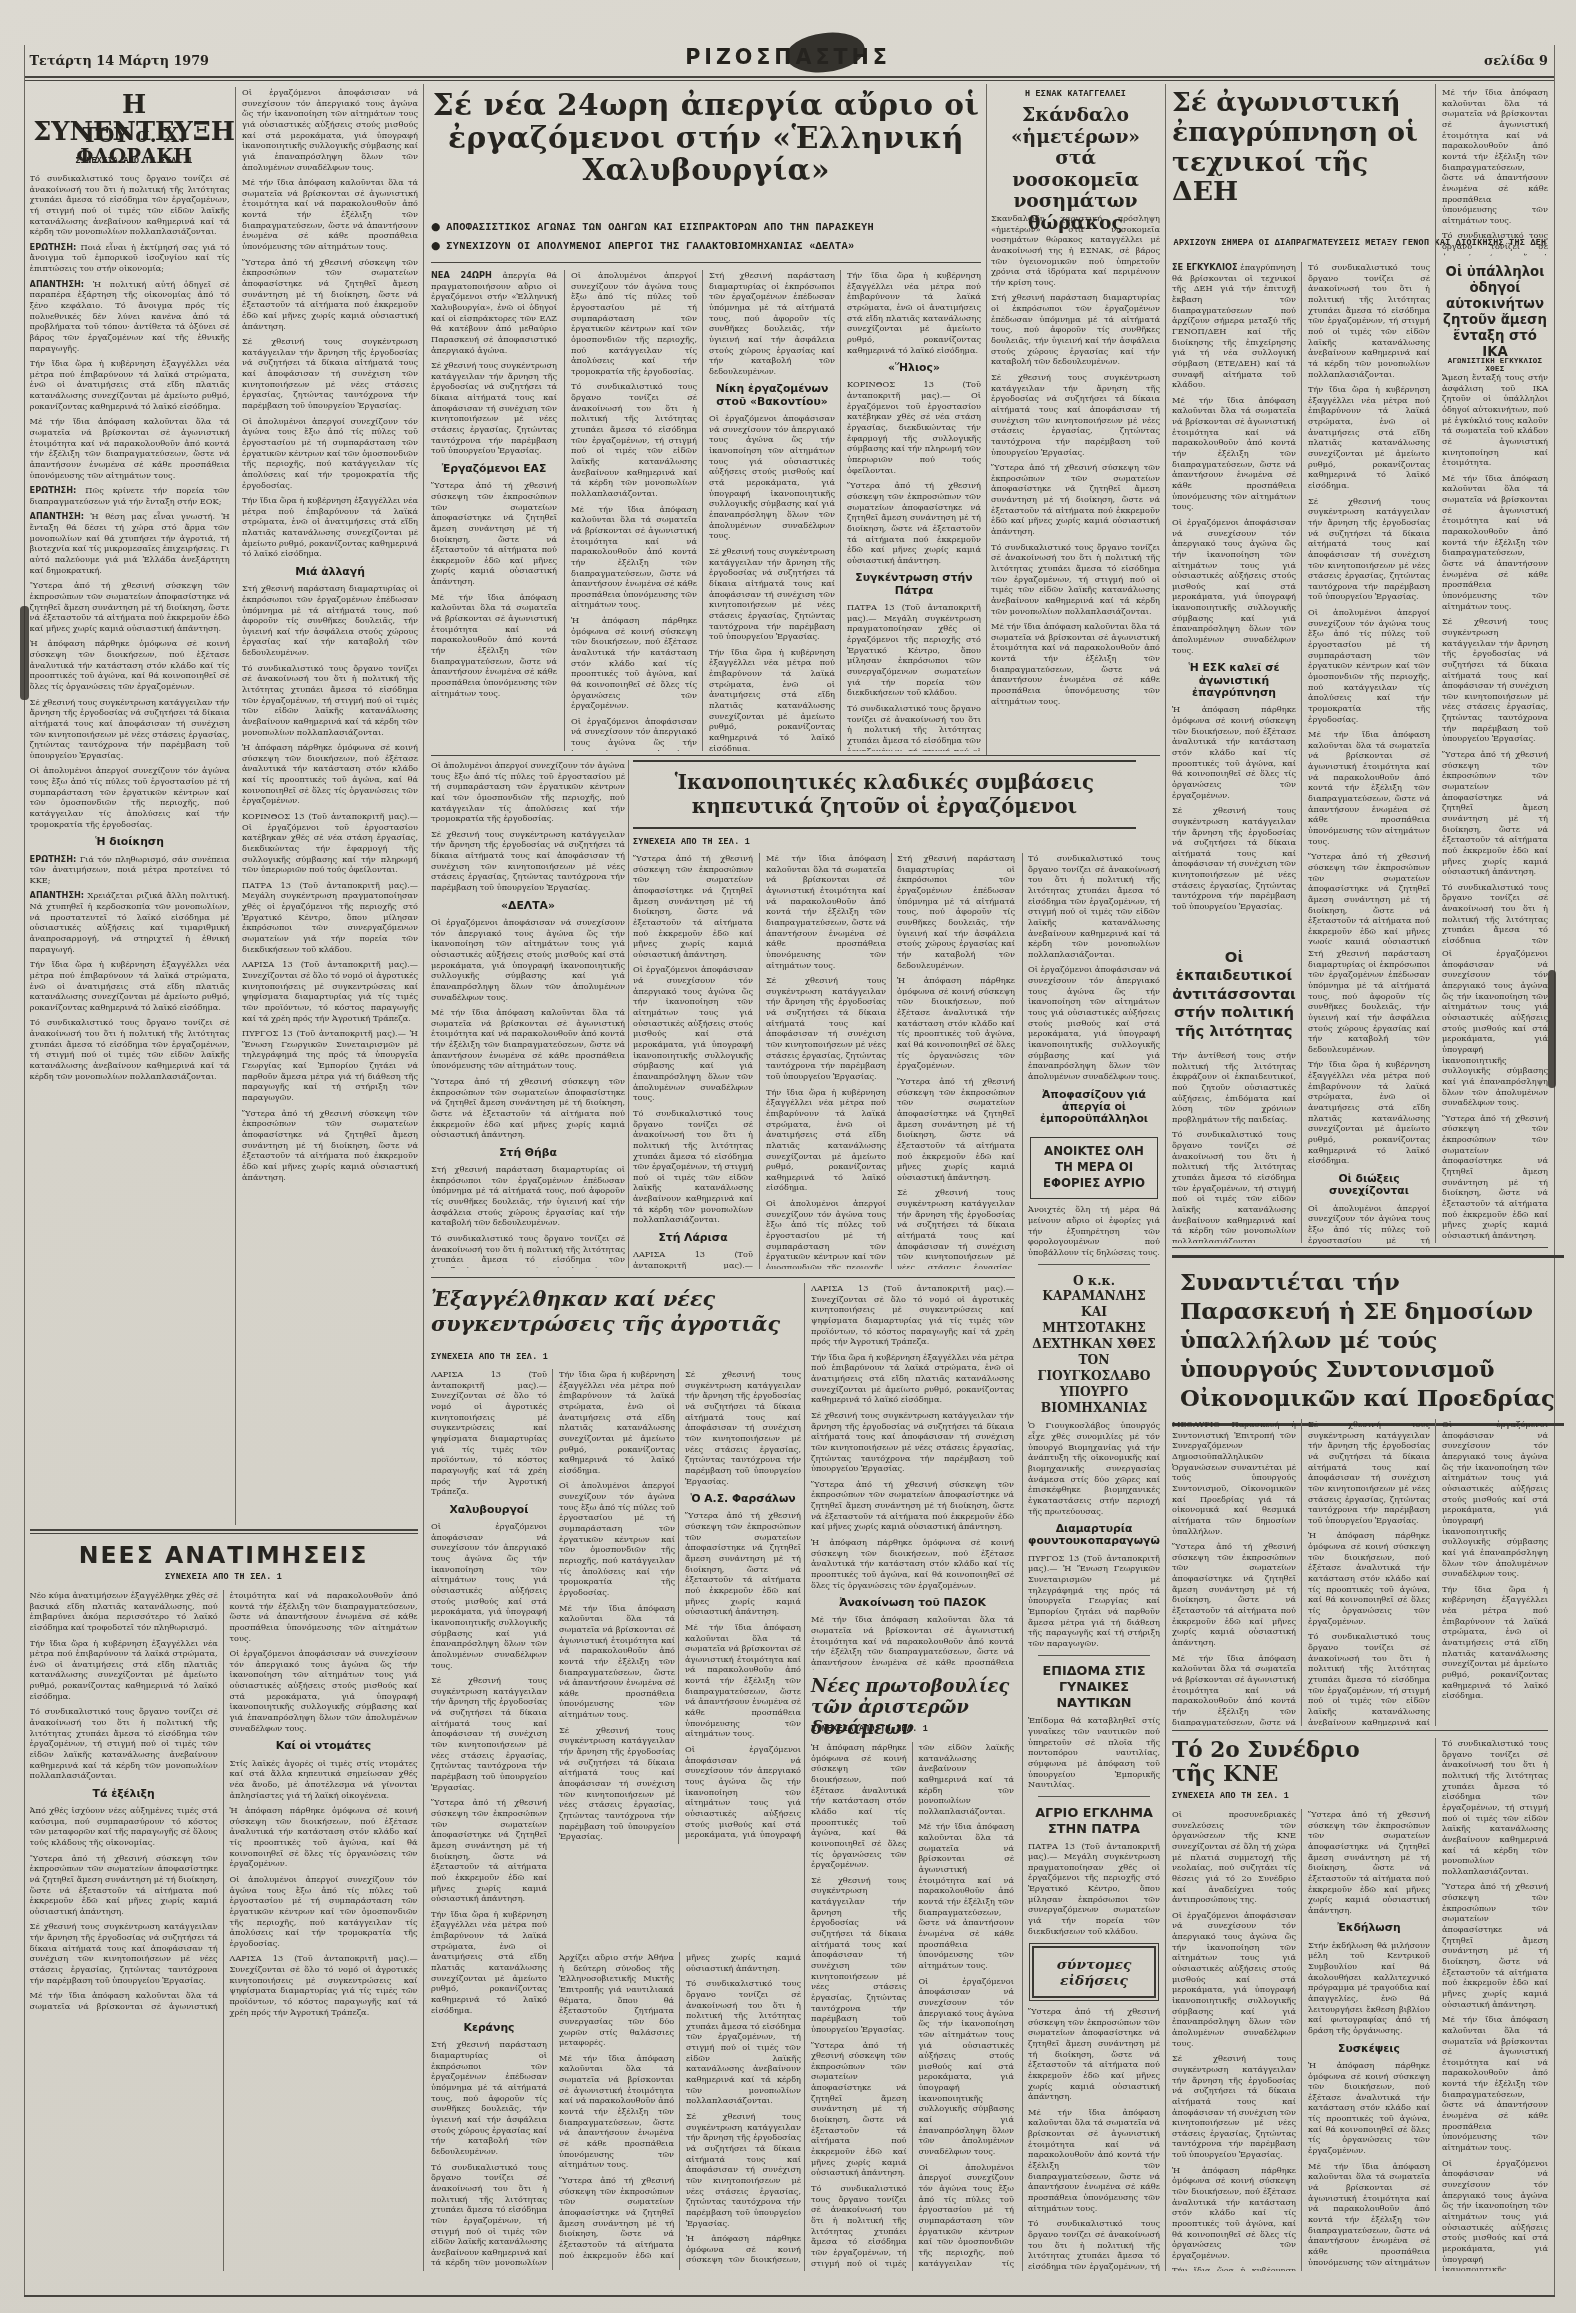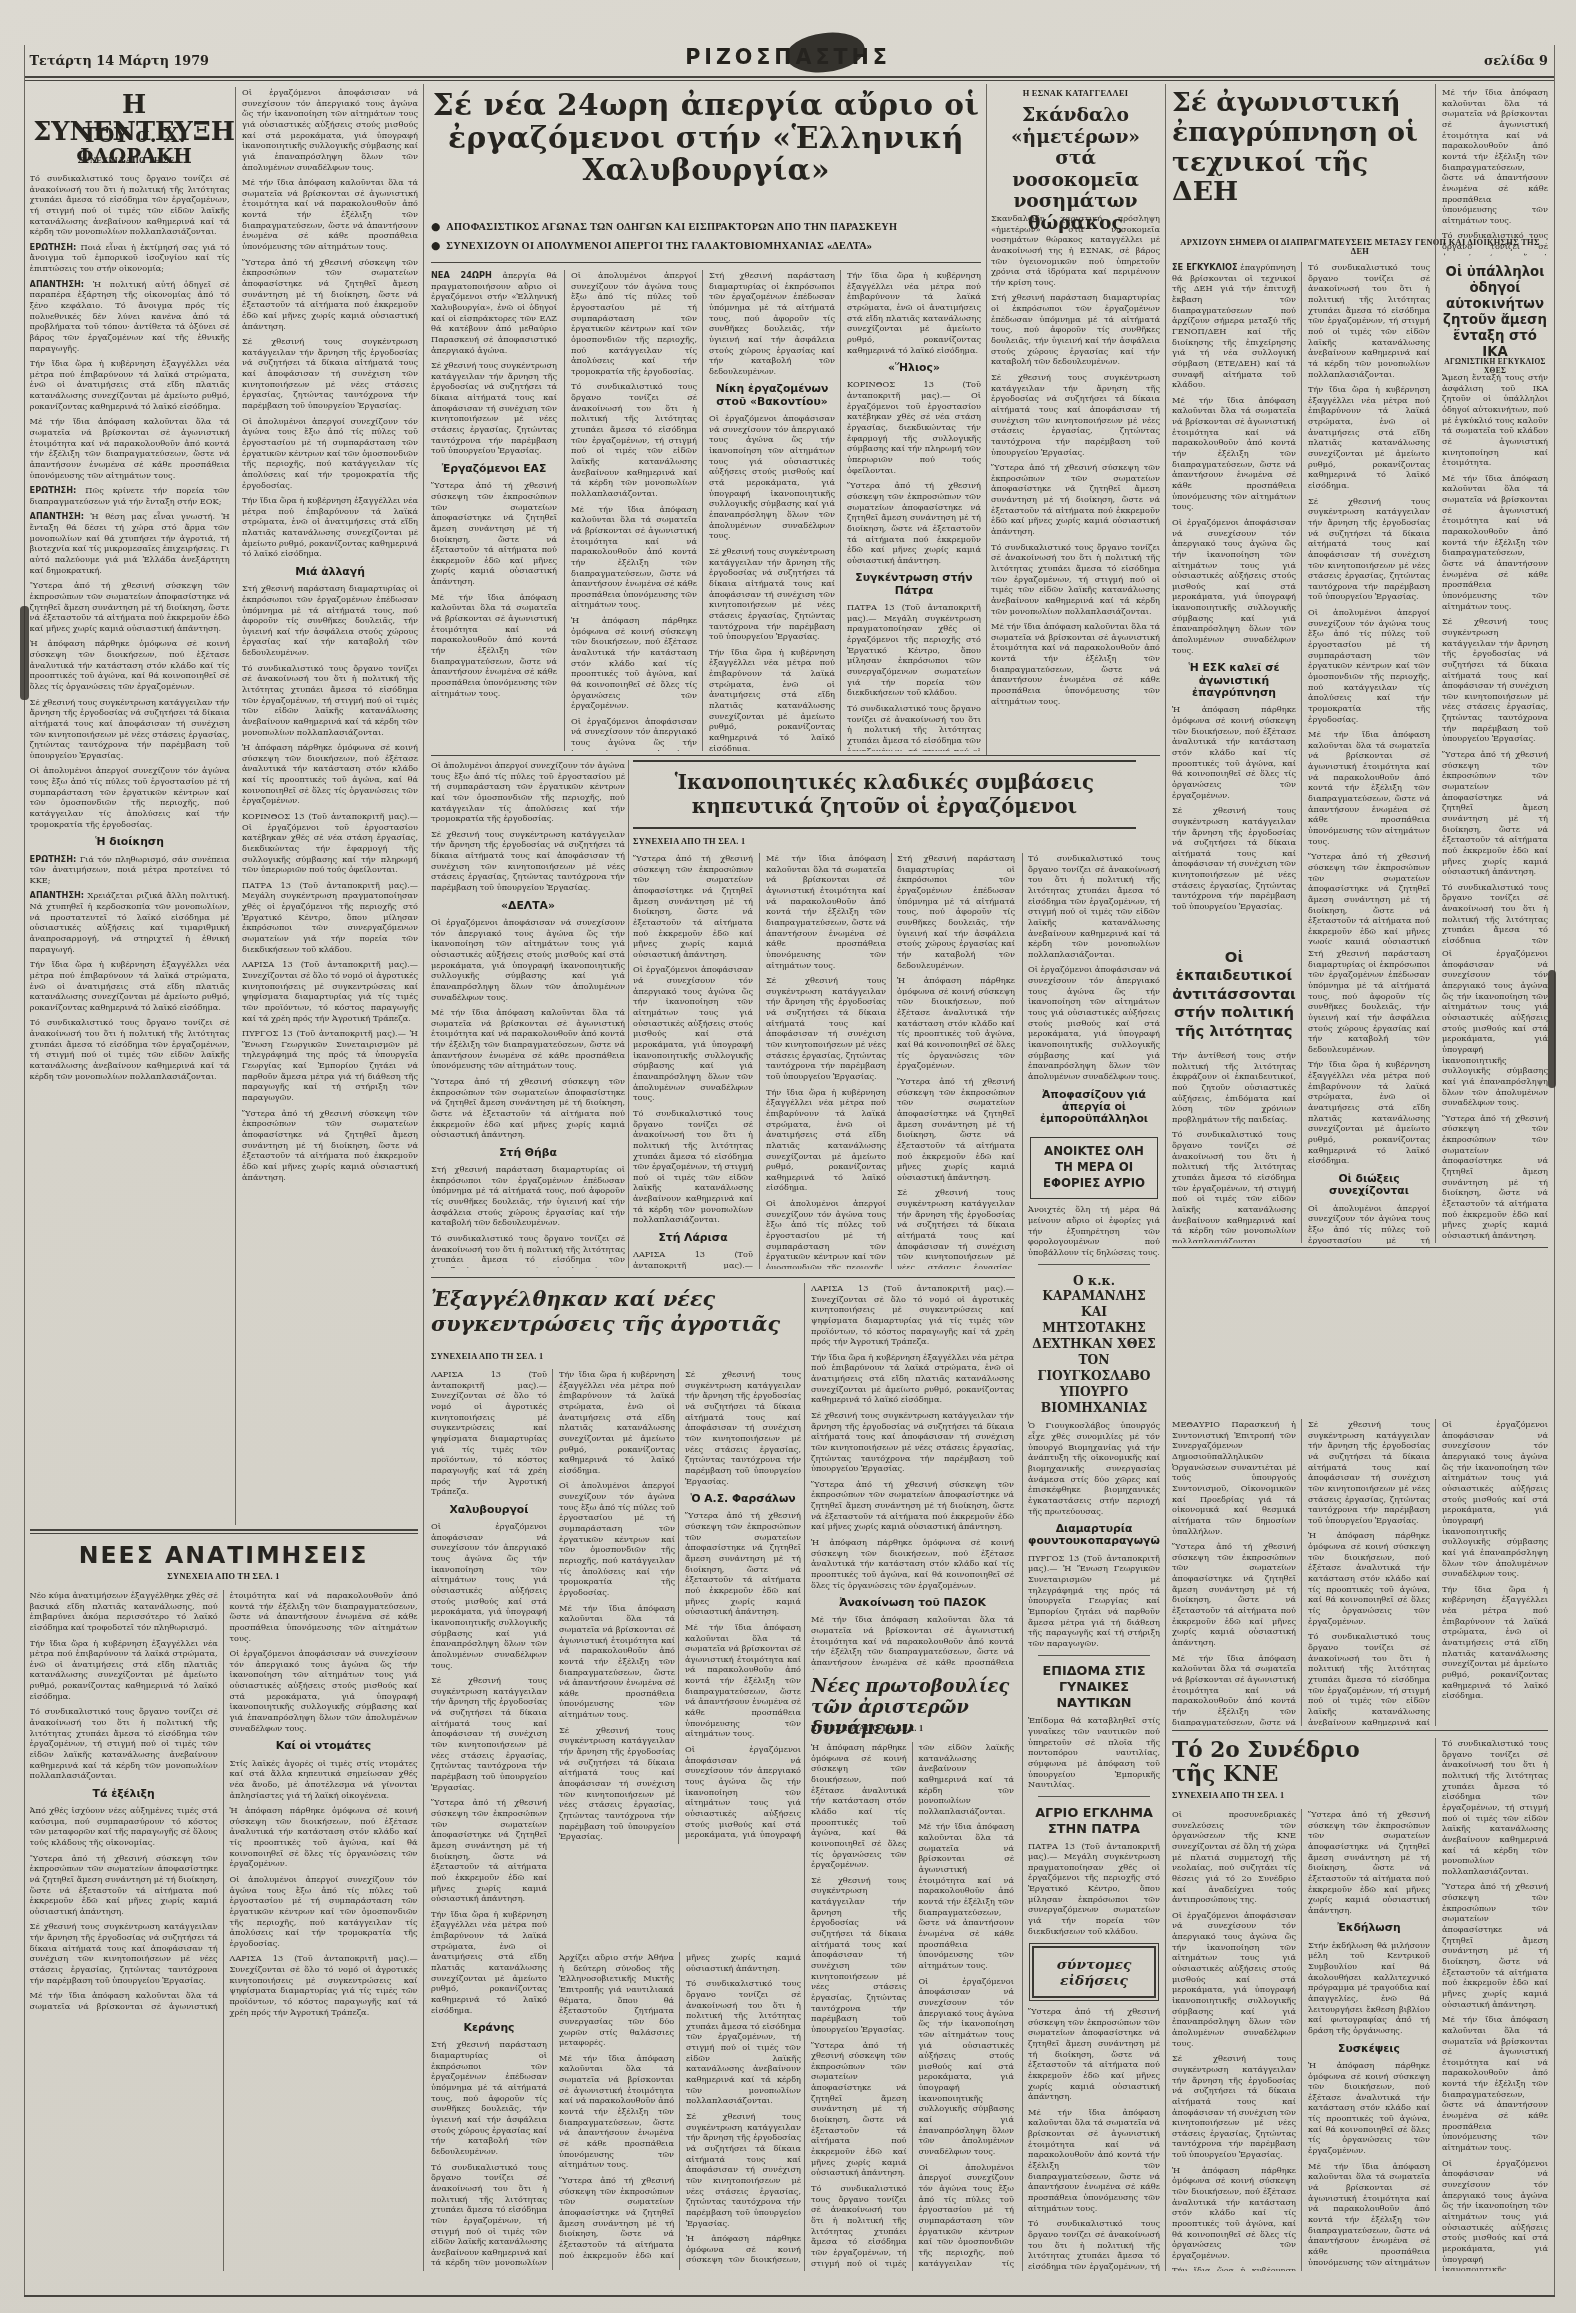--- a/index.html
+++ b/index.html
@@ -5,21 +5,21 @@
   html,body{margin:0;padding:0;background:#b9b6ae}
   #sheet{position:relative;width:1576px;height:2314px;margin:0 auto;overflow:hidden;
     background:linear-gradient(160deg,#dcd9d1 0%,#d6d3ca 40%,#d2cfc6 100%);
     font-family:"DejaVu Serif",serif;color:#26241f}
   .abs{position:absolute}
   .t{font-size:8.2px;line-height:1.3;text-align:justify;margin:0 0 4.9px 0;color:#2b2924}
   .colbox{overflow:hidden}
   .vr{position:absolute;width:1px;background:#6a675f}
   .hrule{position:absolute;background:#46443f}
   .ctr{text-align:center}
-  .kick{font-family:Liberation Serif, serif;font-weight:700;font-size:8.4px;letter-spacing:0.3px;color:#23211c}
+  .kick{font-family:Liberation Mono, monospace;font-weight:700;font-size:8.4px;letter-spacing:0.3px;color:#23211c}
   .sub{font-family:"DejaVu Sans",sans-serif;font-weight:700;font-size:10.8px;line-height:1.15;text-align:center;margin:6.9px 0 4.9px;color:#1f1d18}
   .ld{font-family:"DejaVu Sans",sans-serif;font-weight:700}
   .qa{font-family:"DejaVu Sans",sans-serif;font-weight:700}
   .h-iv1{font:700 25.6px "DejaVu Serif",serif;text-align:center;line-height:1.05}
   .h-iv2{font:700 19.7px "DejaVu Serif",serif;text-align:center;line-height:1.05}
   .h-steel{font:800 29.6px "DejaVu Serif",serif;text-align:center;line-height:1.1;letter-spacing:0.5px}
   .h-mid{font:700 19.7px "DejaVu Serif",serif;text-align:center;line-height:1.2;border-top:2.5px solid #3a3833;border-bottom:2.5px solid #3a3833;padding:8.9px 5.9px}
   .h-esnak{font:700 18.7px "DejaVu Serif",serif;text-align:center;line-height:1.15}
   .h-deh{font:700 26.6px "DejaVu Serif",serif;line-height:1.12}
   .h-ika{font:700 13.3px "DejaVu Sans",sans-serif;text-align:center;line-height:1.2}
@@ -355,20 +355,21 @@
     <div class="sub">Οἱ διώξεις συνεχίζονται</div>
     <p class="t">Οἱ ἀπολυμένοι ἀπεργοί συνεχίζουν τόν ἀγώνα τους ἔξω ἀπό τίς πύλες τοῦ ἐργοστασίου μέ τή συμπαράσταση τῶν ἐργατικῶν κέντρων καί τῶν ὁμοσπονδιῶν τῆς περιοχῆς, πού κατάγγειλαν τίς ἀπολύσεις καί τήν τρομοκρατία τῆς ἐργοδοσίας.</p>
   </div>
   <div class="abs colbox" style="left:1442px;top:948px;width:106px;height:296px">
     <p class="t">Οἱ ἐργαζόμενοι ἀποφάσισαν νά συνεχίσουν τόν ἀπεργιακό τους ἀγώνα ὥς τήν ἱκανοποίηση τῶν αἰτημάτων τους γιά οὐσιαστικές αὐξήσεις στούς μισθούς καί στά μεροκάματα, γιά ὑπογραφή ἱκανοποιητικῆς συλλογικῆς σύμβασης καί γιά ἐπαναπρόσληψη ὅλων τῶν ἀπολυμένων συναδέλφων τους.</p>
     <p class="t">Ὕστερα ἀπό τή χθεσινή σύσκεψη τῶν ἐκπροσώπων τῶν σωματείων ἀποφασίστηκε νά ζητηθεῖ ἄμεση συνάντηση μέ τή διοίκηση, ὥστε νά ἐξεταστοῦν τά αἰτήματα πού ἐκκρεμοῦν ἐδῶ καί μῆνες χωρίς καμιά οὐσιαστική ἀπάντηση.</p>
 
   </div>
 
   <div class="hrule" style="left:1172px;top:1247px;width:376px;height:1px"></div>
+  <div class="abs h-meet" style="left:1172px;top:1255px;width:376px">Συναντιέται τήν Παρασκευή ἡ ΣΕ δημοσίων ὑπαλλήλων μέ τούς ὑπουργούς Συντονισμοῦ Οἰκονομικῶν καί Προεδρίας</div>
   <div class="abs colbox" style="left:1172px;top:1419px;width:124px;height:307px">
     <p class="t">ΜΕΘΑΥΡΙΟ Παρασκευή ἡ Συντονιστική Ἐπιτροπή τῶν Συνεργαζόμενων Δημοσιοϋπαλληλικῶν Ὀργανώσεων συναντιέται μέ τούς ὑπουργούς Συντονισμοῦ, Οἰκονομικῶν καί Προεδρίας γιά τά οἰκονομικά καί θεσμικά αἰτήματα τῶν δημοσίων ὑπαλλήλων.</p>
     <p class="t">Ὕστερα ἀπό τή χθεσινή σύσκεψη τῶν ἐκπροσώπων τῶν σωματείων ἀποφασίστηκε νά ζητηθεῖ ἄμεση συνάντηση μέ τή διοίκηση, ὥστε νά ἐξεταστοῦν τά αἰτήματα πού ἐκκρεμοῦν ἐδῶ καί μῆνες χωρίς καμιά οὐσιαστική ἀπάντηση.</p>
     <p class="t">Μέ τήν ἴδια ἀπόφαση καλοῦνται ὅλα τά σωματεῖα νά βρίσκονται σέ ἀγωνιστική ἑτοιμότητα καί νά παρακολουθοῦν ἀπό κοντά τήν ἐξέλιξη τῶν διαπραγματεύσεων, ὥστε νά ἀπαντήσουν ἑνωμένα σέ κάθε προσπάθεια ὑπονόμευσης τῶν αἰτημάτων τους.</p>
   </div>
   <div class="vr" style="left:1301px;top:1419px;height:307px"></div>
   <div class="abs colbox" style="left:1308px;top:1419px;width:122px;height:307px">
     <p class="t">Σέ χθεσινή τους συγκέντρωση κατάγγειλαν τήν ἄρνηση τῆς ἐργοδοσίας νά συζητήσει τά δίκαια αἰτήματά τους καί ἀποφάσισαν τή συνέχιση τῶν κινητοποιήσεων μέ νέες στάσεις ἐργασίας, ζητώντας ταυτόχρονα τήν παρέμβαση τοῦ ὑπουργείου Ἐργασίας.</p>
     <p class="t">Ἡ ἀπόφαση πάρθηκε ὁμόφωνα σέ κοινή σύσκεψη τῶν διοικήσεων, πού ἐξέτασε ἀναλυτικά τήν κατάσταση στόν κλάδο καί τίς προοπτικές τοῦ ἀγώνα, καί θά κοινοποιηθεῖ σέ ὅλες τίς ὀργανώσεις τῶν ἐργαζομένων.</p>
     <p class="t">Τό συνδικαλιστικό τους ὄργανο τονίζει σέ ἀνακοίνωσή του ὅτι ἡ πολιτική τῆς λιτότητας χτυπάει ἄμεσα τό εἰσόδημα τῶν ἐργαζομένων, τή στιγμή πού οἱ τιμές τῶν εἰδῶν λαϊκῆς κατανάλωσης ἀνεβαίνουν καθημερινά καί τά κέρδη τῶν μονοπωλίων πολλαπλασιάζονται.</p>

